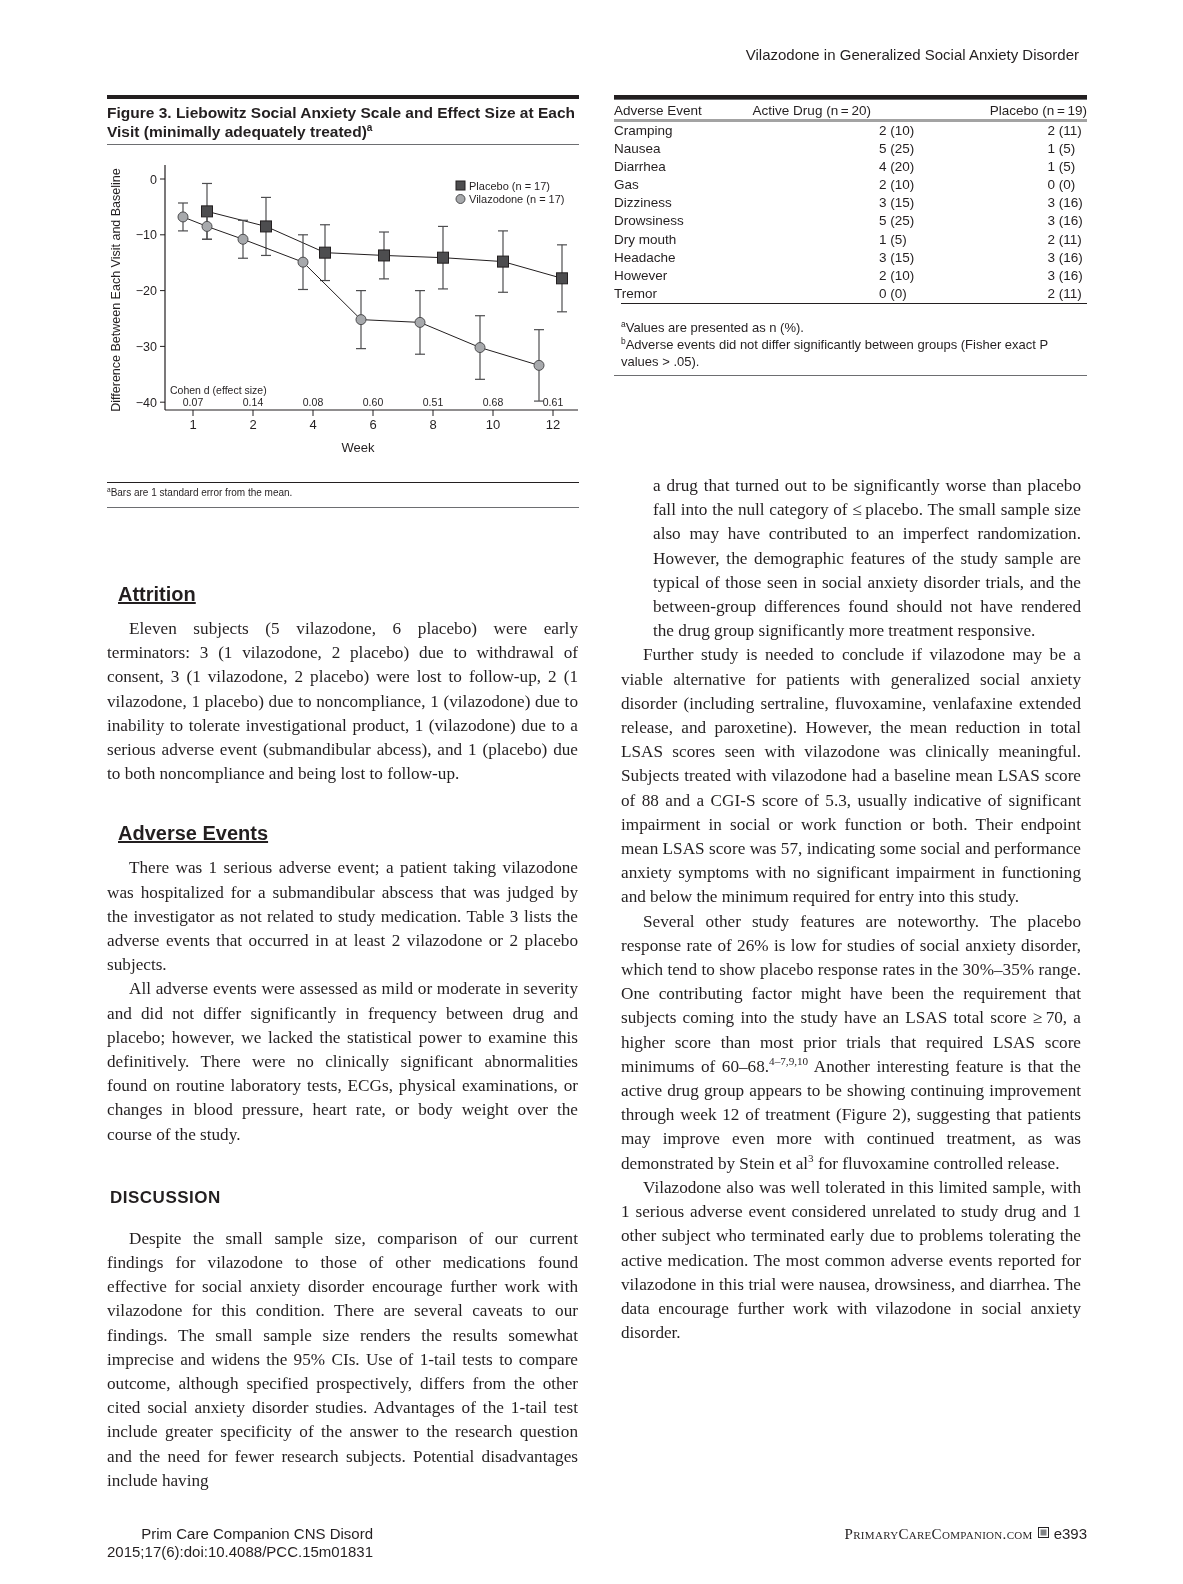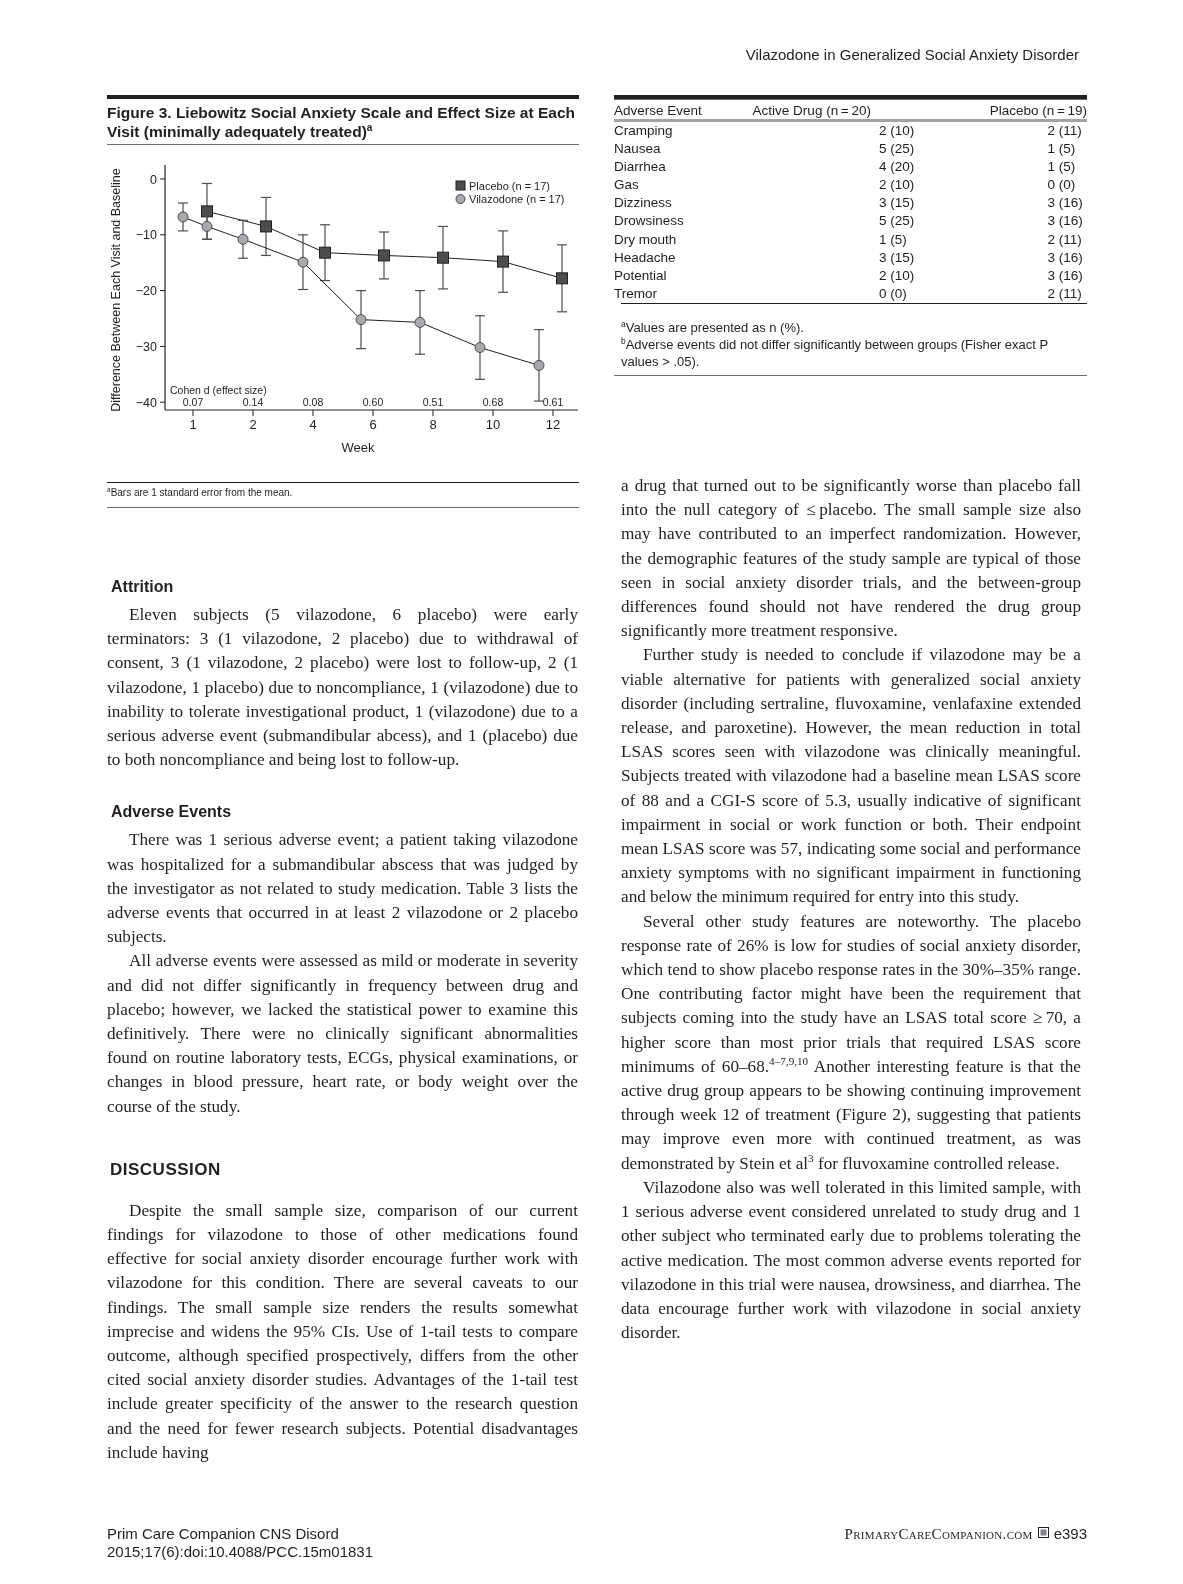--- a/index.html
+++ b/index.html
@@ -31,25 +31,25 @@
   th.h3 { text-align:right; }
   .tbl-foot { border-top:1px solid #231f20; font-size:13px; padding-top:15px; line-height:17px;margin-left:7px; }
   .tbl-foot p { margin:0; }
   .tbl-bottom { height:1px; background:#6d6e71; margin-top:5px; }
 
   
   .col { position:absolute; width:471px; font-size:17.2px; line-height:24.2px; text-align:justify; }
   .col-left { left:107px; top:571px; }
   .col-right { left:621px; top:474px; width:460px; }
   .col p { margin:0; text-indent:22px; }
-  .col p.noindent { text-indent:0; }
-  .h-sub { font-family:"Liberation Sans","DejaVu Sans",sans-serif; font-weight:bold; font-size:16px; line-height:24px; margin:4px; text-indent:0; }
+  .col p.noindent { text-indent:0;margin-left:32px; }
+  .h-sub { font-family:"Liberation Sans","DejaVu Sans",sans-serif; font-weight:bold; font-size:20px; line-height:24px; margin:11px; text-indent:0;text-decoration:underline; }
   .h-main { font-family:"Liberation Sans","DejaVu Sans",sans-serif; font-weight:bold; font-size:17px; letter-spacing:0.5px; margin:3px; line-height:24px; }
 
-  .footer-left { position:absolute; left:107px; top:1525px; font-size:15px; line-height:18px; }
+  .footer-left { position:absolute; left:107px; top:1525px; font-size:15px; line-height:18px;text-align:right; }
   .footer-right { position:absolute; right:96px; top:1525px; font-size:15px; line-height:18px; }
   .smallcaps { font-variant:small-caps; letter-spacing:0.3px; }
   .box-icon { display:inline-block; width:9px; height:9px; border:1px solid #231f20; background:#808285; vertical-align:1px; margin:0 5px; box-shadow: inset 0 0 0 1.5px #fff; }
 </style>
 </head>
 <body>
 
 <div class="running-head sans">Vilazodone in Generalized Social Anxiety Disorder</div>
 
 <div class="figure sans">
@@ -213,21 +213,21 @@
           <td>Dry mouth</td>
           <td style="padding-left: 175px;">1 (5)</td>
           <td style="padding-left: 128px;">2 (11)</td>
         </tr>
         <tr>
           <td>Headache</td>
           <td style="padding-left: 175px;">3 (15)</td>
           <td style="padding-left: 128px;">3 (16)</td>
         </tr>
         <tr>
-          <td>Potential</td>
+          <td>However</td>
           <td style="padding-left: 175px;">2 (10)</td>
           <td style="padding-left: 128px;">3 (16)</td>
         </tr>
         <tr>
           <td>Tremor</td>
           <td style="padding-left: 175px;">0 (0)</td>
           <td style="padding-left: 128px;">2 (11)</td>
         </tr>
       </tbody>
   </table>

